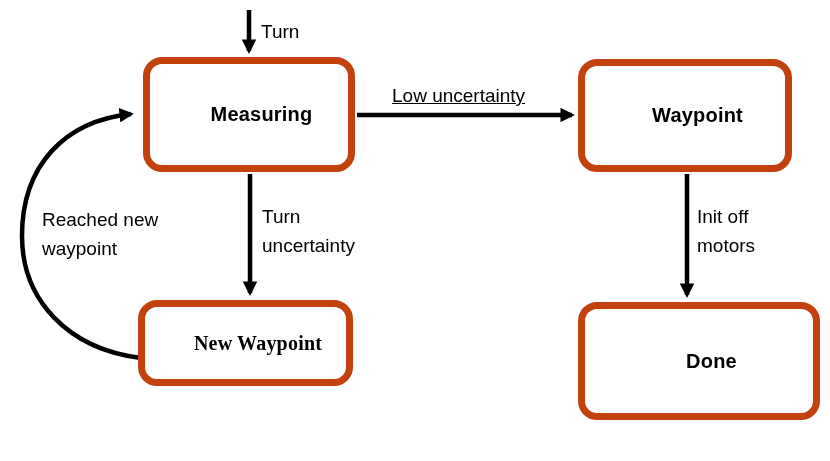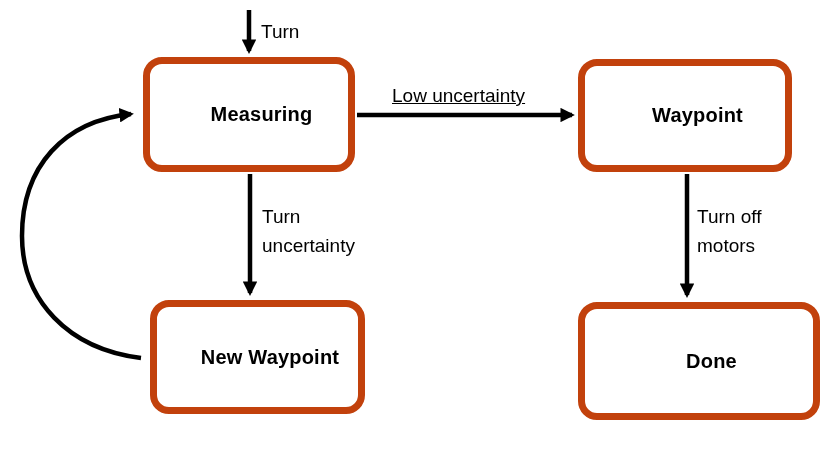--- a/index.html
+++ b/index.html
@@ -42,21 +42,21 @@
   }
   .edge-label {
     position: absolute;
     font-size: 19px;
     line-height: 29px;
     white-space: pre-line;
   }
   
   .box-measuring    { left: 143px; top:  57px; width: 212px; height: 115px; }
   .box-landing      { left: 578px; top:  59px; width: 214px; height: 113px; }
-  .box-new-waypoint { left: 150px; top: 300px; width: 215px; height: 114px; }
+  .box-new-waypoint { left: 138px; top: 300px; width: 215px; height: 86px; font-family: Liberation Serif, serif; }
   .box-done         { left: 578px; top: 302px; width: 242px; height: 118px; }
   
   .lbl-init             { left: 261px; top:  17px; }
   .lbl-low-uncertainty  { left: 392px; top:  81px; text-decoration: underline; }
   .lbl-high-uncertainty { left: 262px; top: 202px; }
   .lbl-turn-off-motors  { left: 697px; top: 202px; }
   .lbl-reached-waypoint { left:  42px; top: 205px; }
 </style>
 </head>
 <body>
@@ -92,17 +92,19 @@
     <span class="state-label">Done</span>
   </div>
 
   <div class="edge-label lbl-init">Turn</div>
 
   <div class="edge-label lbl-low-uncertainty">Low uncertainty</div>
 
   <div class="edge-label lbl-high-uncertainty">Turn
 uncertainty</div>
 
-  <div class="edge-label lbl-turn-off-motors">Turn off
+  <div class="edge-label lbl-turn-off-motors">Init off
 motors</div>
 
+  <div class="edge-label lbl-reached-waypoint">Reached new
+waypoint</div>
 
 </div>
 
 </body></html>

